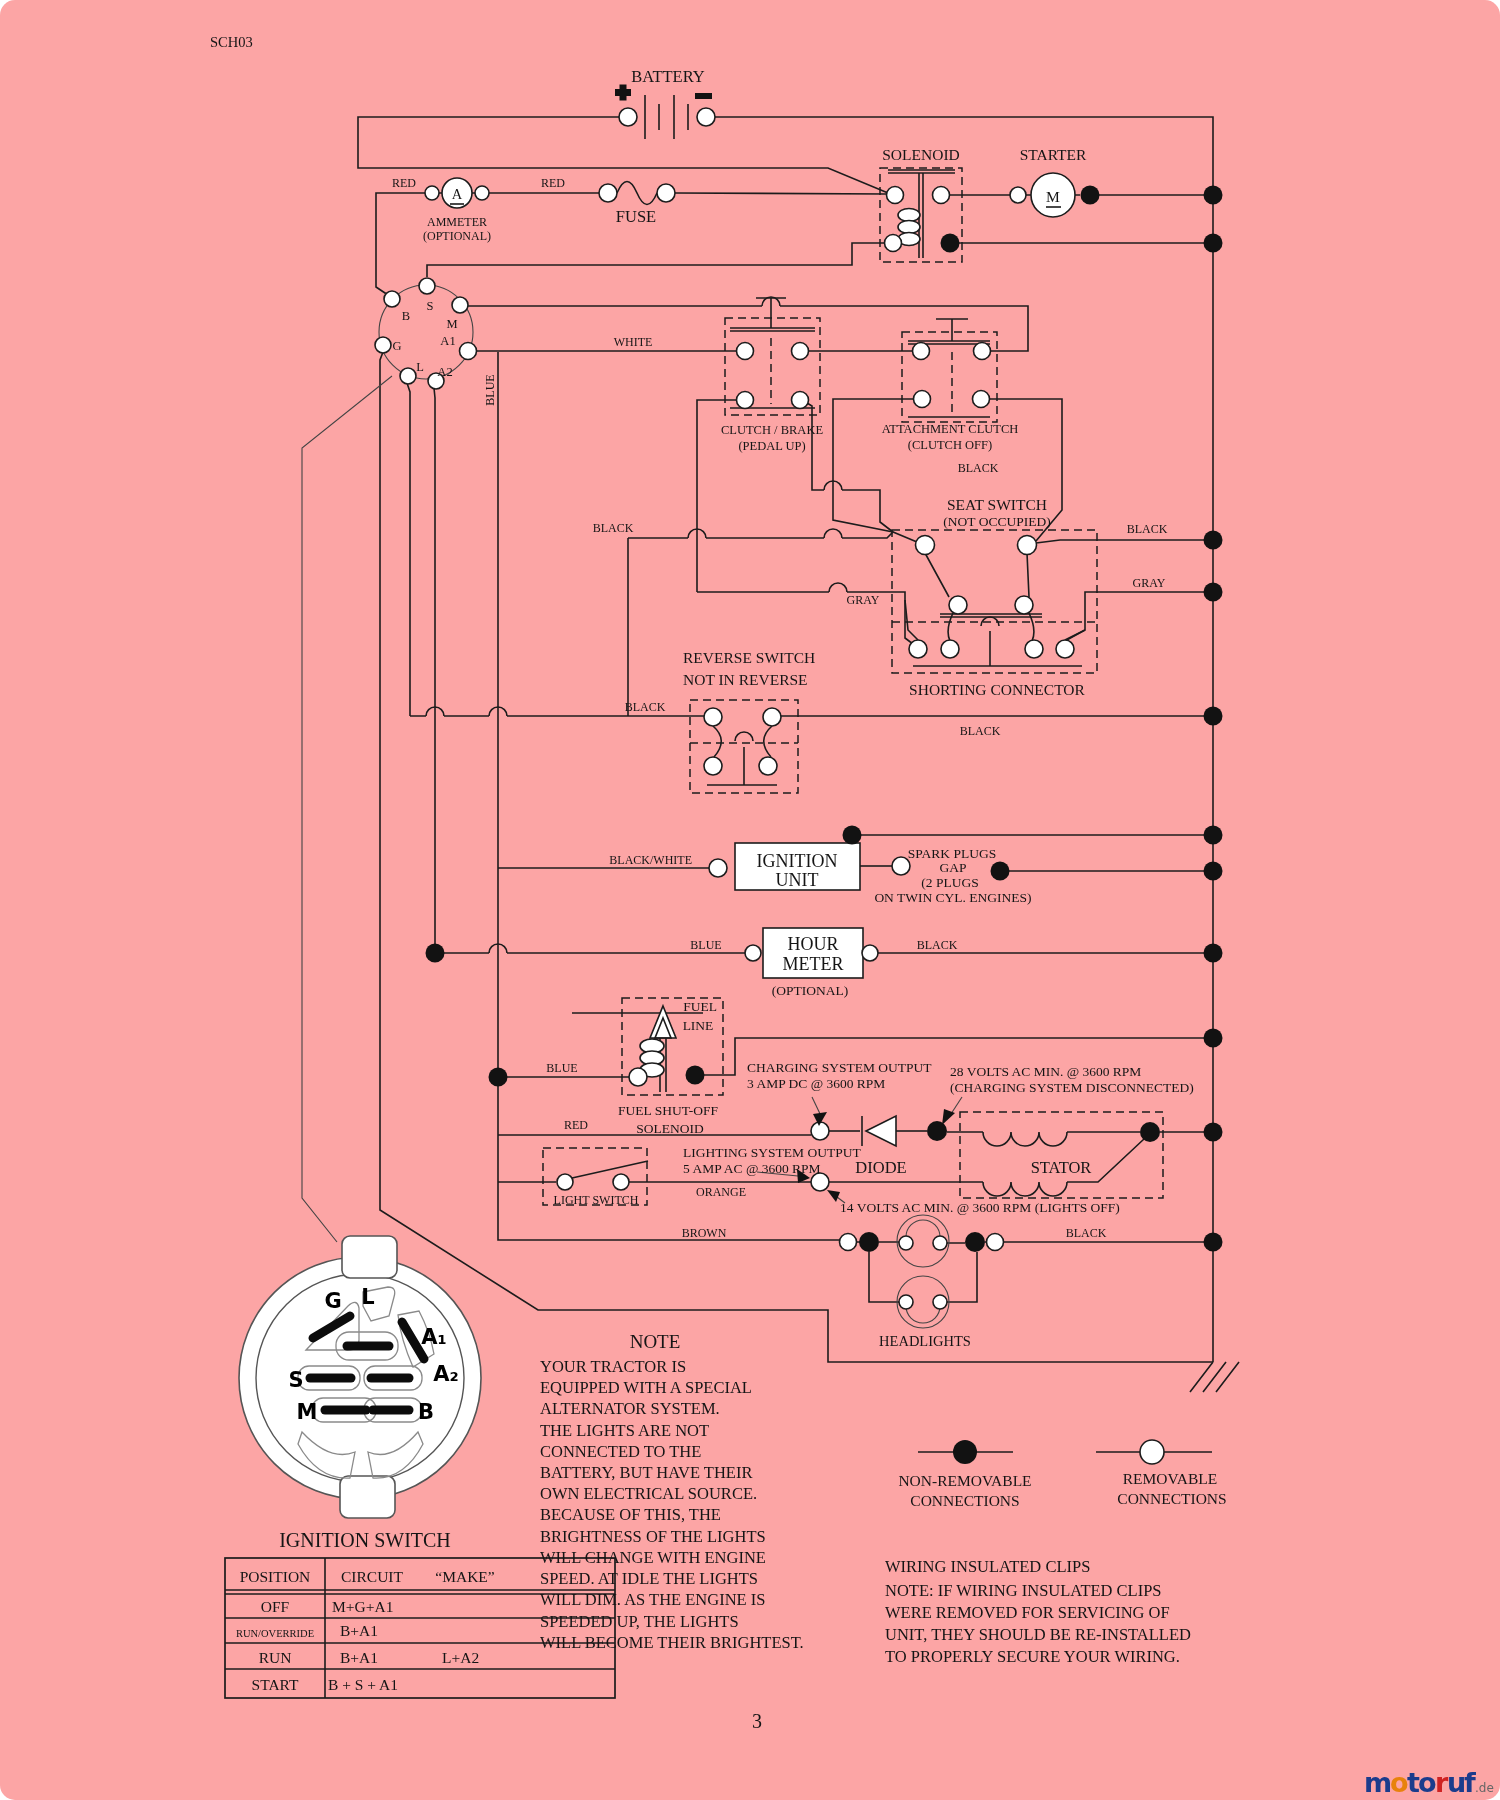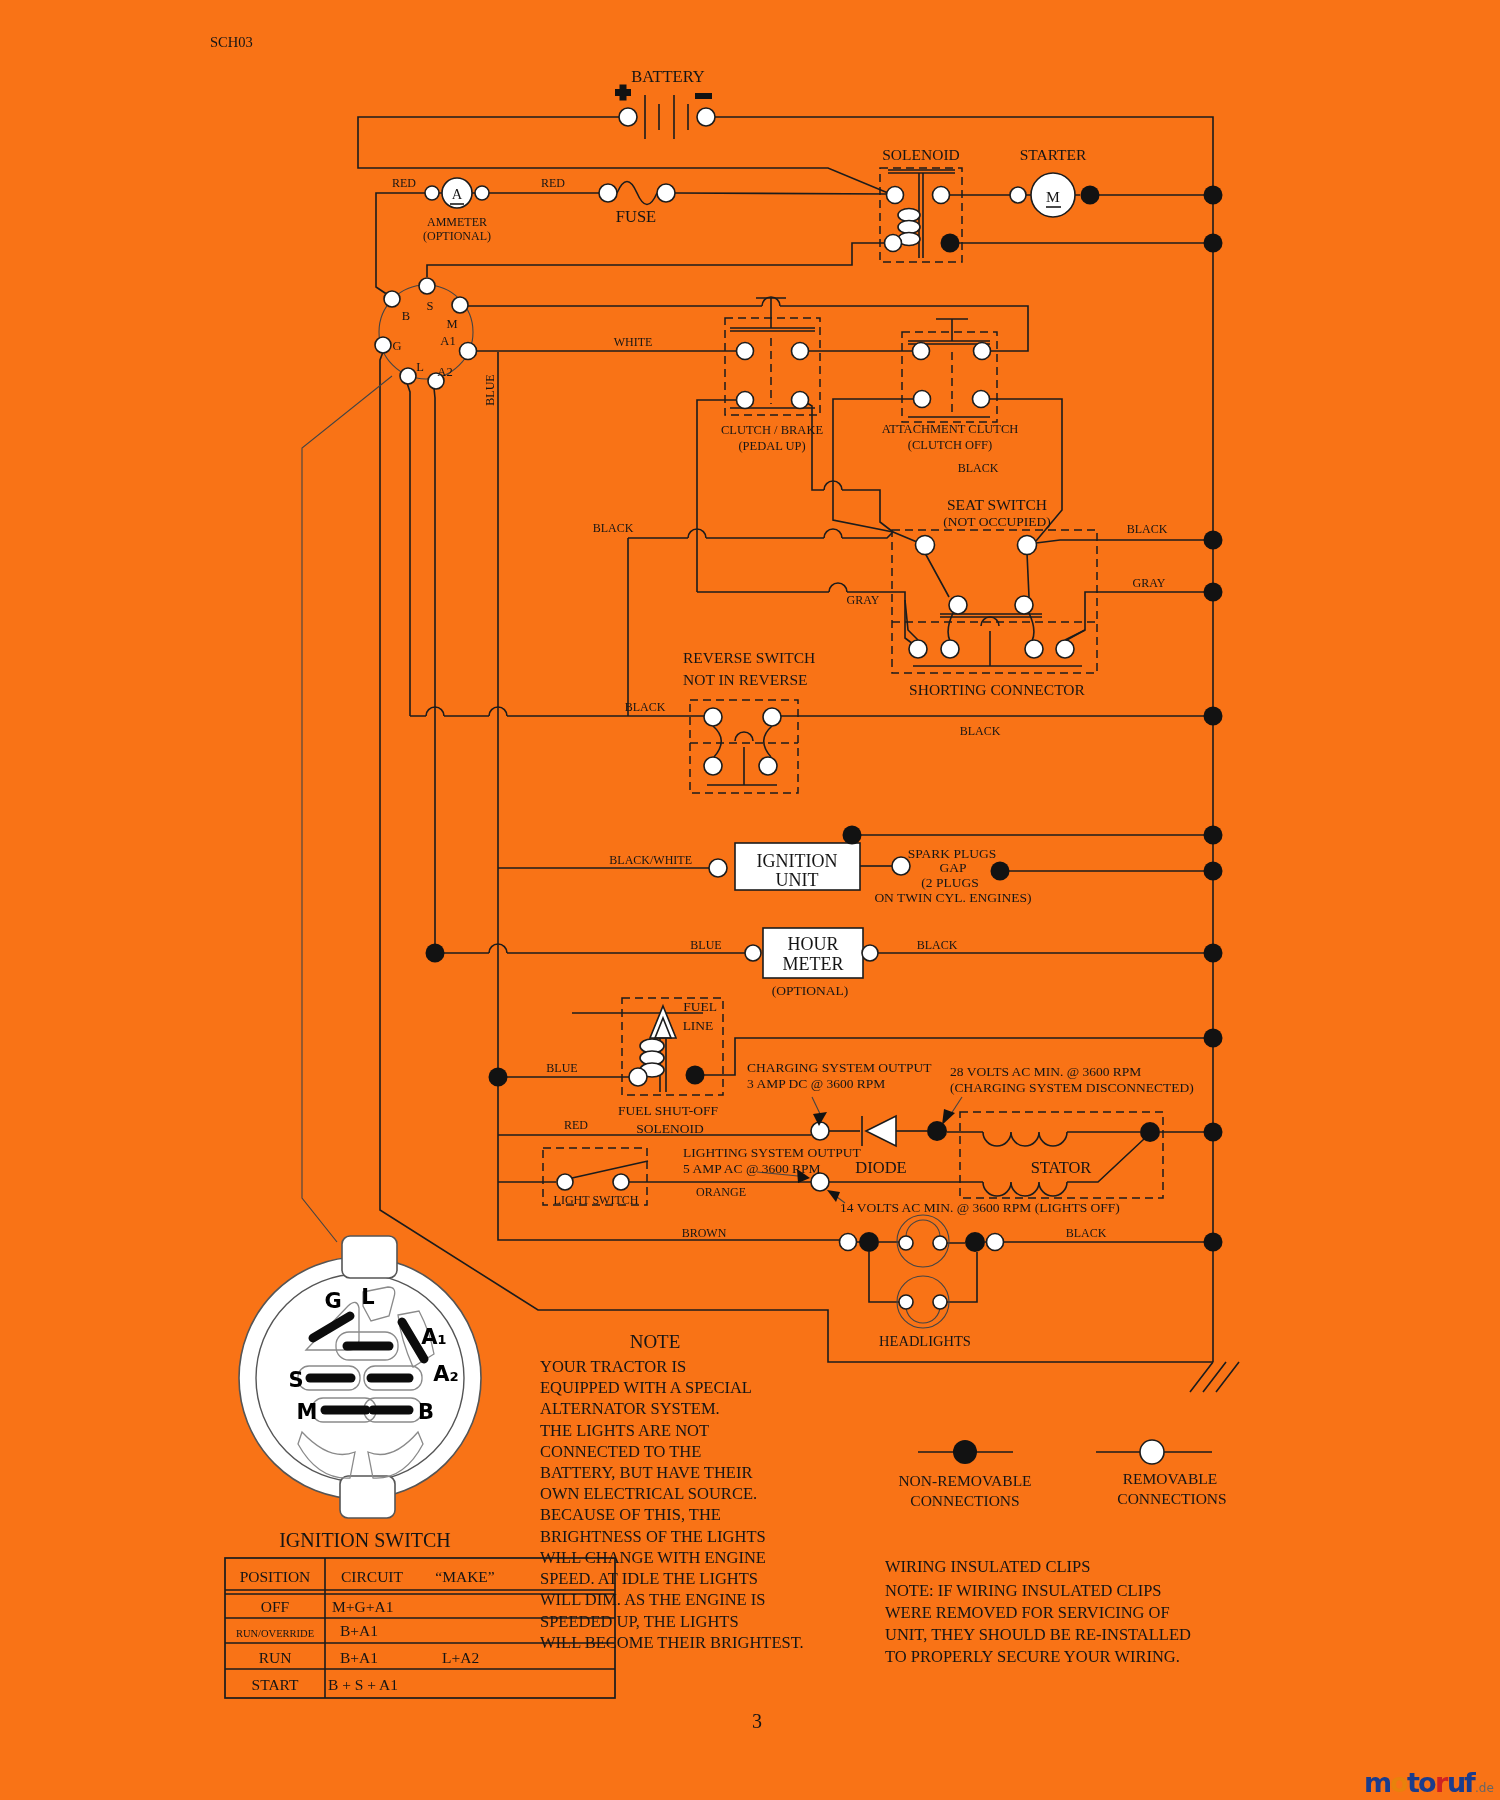--- a/index.html
+++ b/index.html
@@ -1,16 +1,16 @@
 <!DOCTYPE html>
 <html><head>
 <meta charset="utf-8">
 <style>
   html,body{margin:0;padding:0;background:#fff;}
-  #page{position:relative;width:1500px;height:1800px;background:#f97316;overflow:hidden;}
+  #page{position:relative;width:1500px;height:1800px;background:#fca5a5;overflow:hidden;border-radius:15px;}
   svg{position:absolute;left:0;top:0;}
   .w{fill:none;stroke:#1c1c1c;stroke-width:1.6;}
   .w1{fill:none;stroke:#444;stroke-width:1.1;}
   .dash{fill:none;stroke:#1c1c1c;stroke-width:1.5;stroke-dasharray:8 5;}
   .oc{fill:#fff;stroke:#1c1c1c;stroke-width:1.6;}
   .fc{fill:#121212;stroke:none;}
   .t{font-family:"Liberation Serif",serif;fill:#151515;}
   .t10{font-size:10.5px;}
   .t11{font-size:12px;}
   .t12{font-size:12.5px;}

